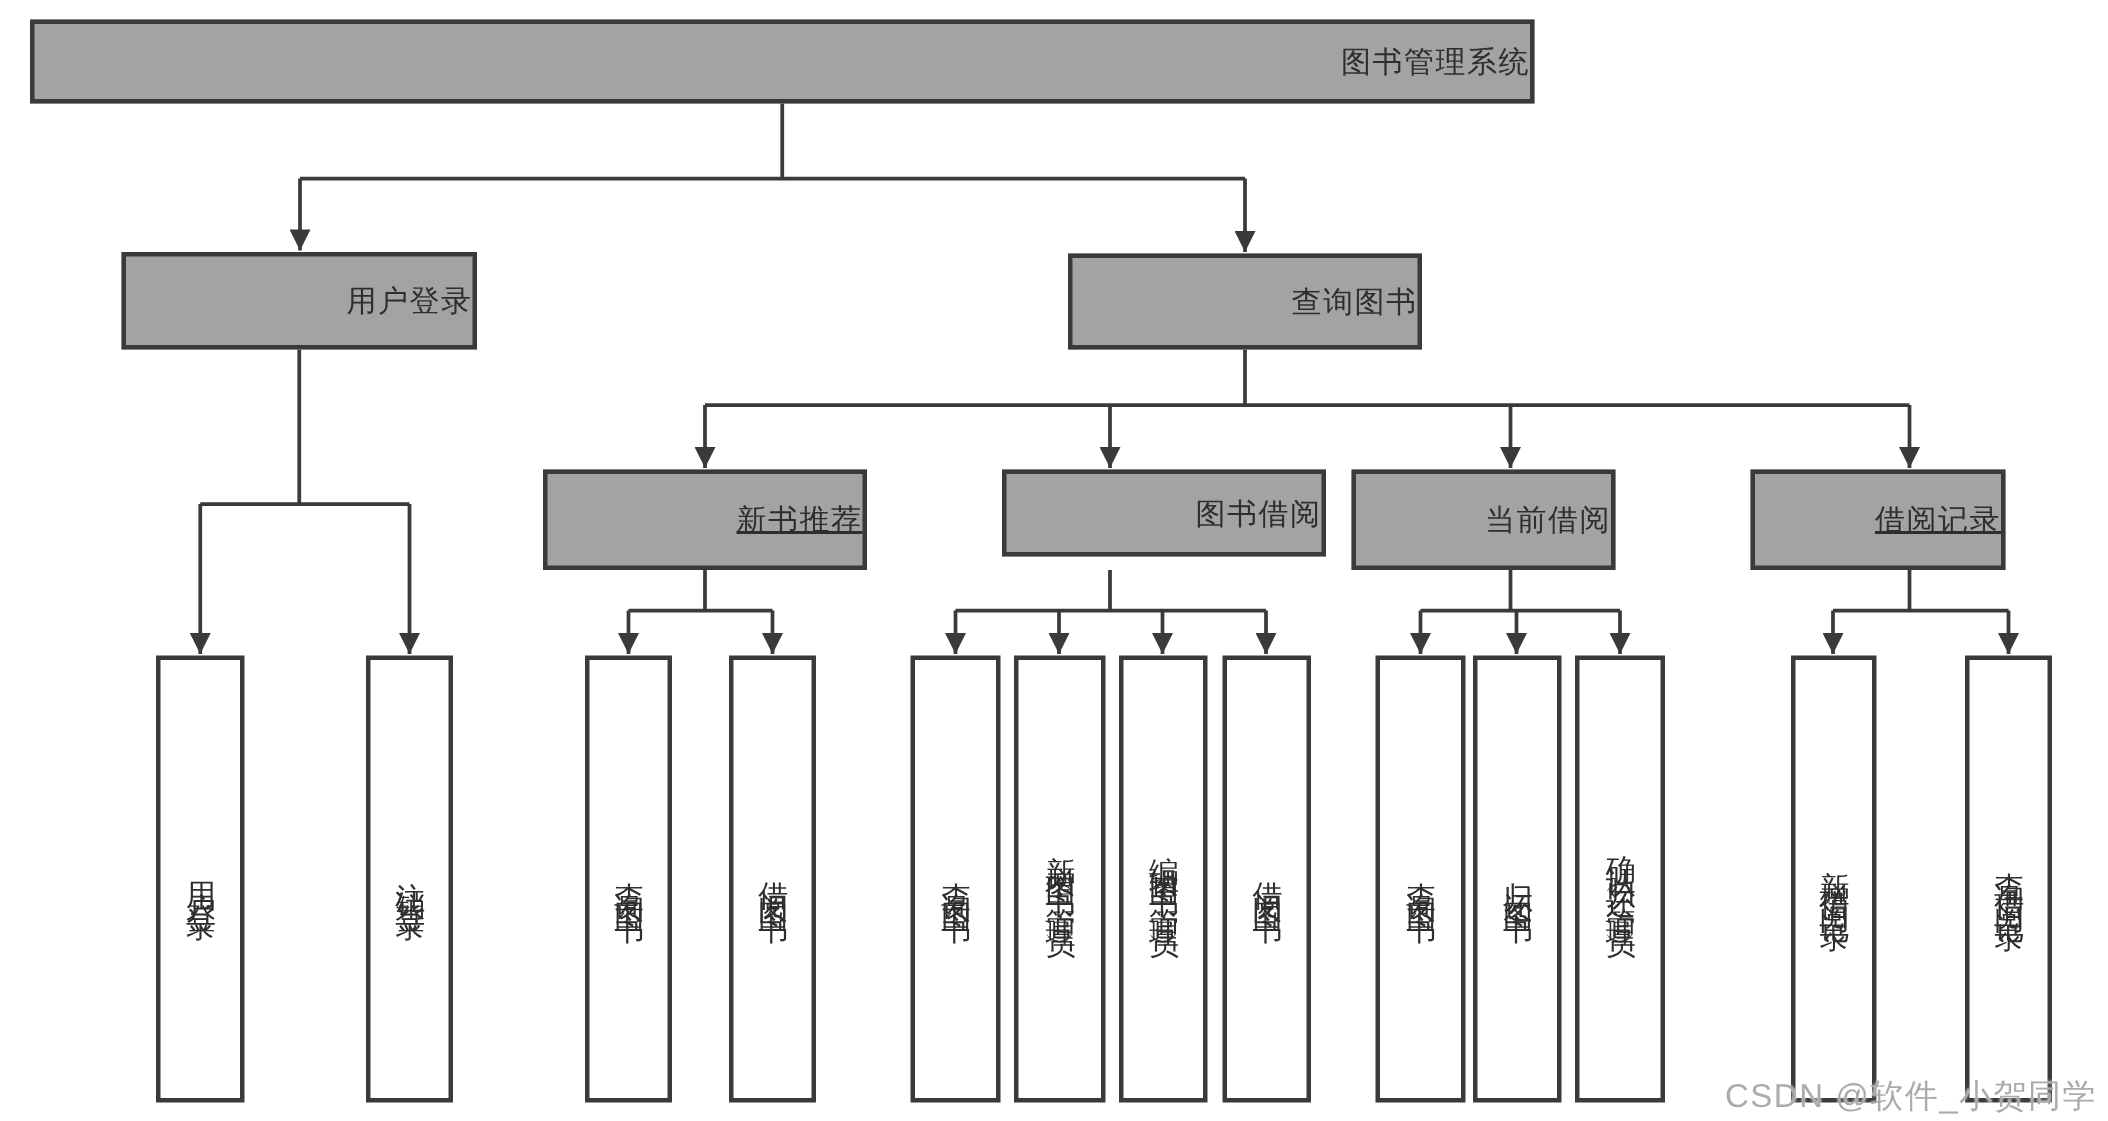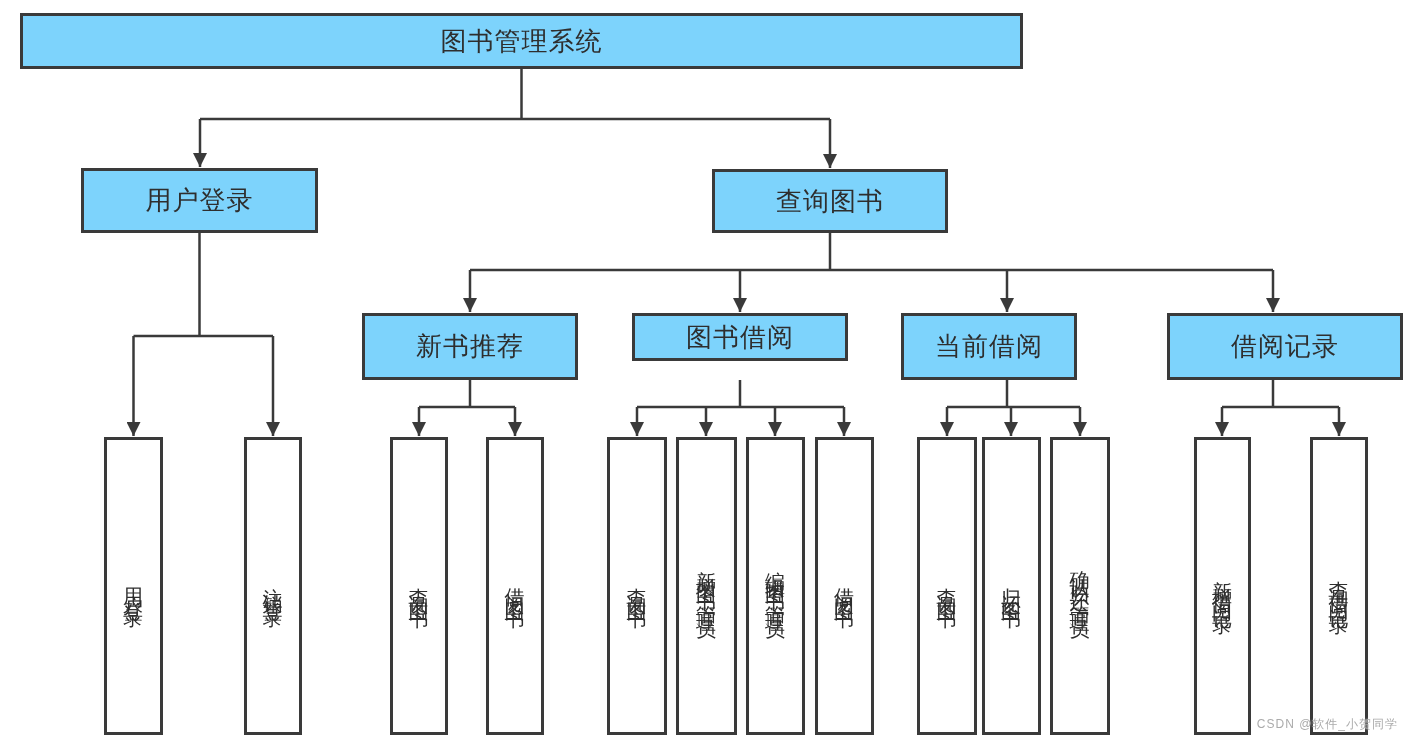--- a/index.html
+++ b/index.html
@@ -17,27 +17,27 @@
   }
   #wires {
     position: absolute;
     left: 0; top: 0;
     width: 1405px;
     height: 747px;
   }
   .node {
     position: absolute;
     box-sizing: border-box;
-    background: #7dd3fc;
+    background: #a3a3a3;
     border: 3px solid #3a3a3a;
     display: flex;
     align-items: center;
-    justify-content: center;
+    justify-content: flex-end;
     color: #2e2e2e;
-    font-size: 26px;
+    font-size: 20px;
     letter-spacing: 1px;
     white-space: nowrap;
     z-index: 2;
   }
   .leaf {
     position: absolute;
     box-sizing: border-box;
     background: #ffffff;
     border: 3px solid #3a3a3a;
     display: flex;
@@ -53,21 +53,21 @@
     writing-mode: vertical-rl;
     letter-spacing: 7px;
     line-height: 1;
     max-height: 286px;
   }
   #watermark {
     position: absolute;
     right: 7px;
     top: 716px;
     z-index: 3;
-    font-size: 12px;
+    font-size: 22px;
     letter-spacing: 1px;
     color: #ababab;
     text-shadow: 0 0 2px #ffffff;
     white-space: nowrap;
   }
   svg .wire {
     stroke: #3a3a3a;
     stroke-width: 2.5;
     fill: none;
   }
@@ -129,30 +129,30 @@
     <span>图书管理系统</span>
   </div>
 
   <div class="node" style="left:81px; top:168px; width:237px; height:65px;">
     <span>用户登录</span>
   </div>
   <div class="node" style="left:712px; top:169px; width:236px; height:64px;">
     <span>查询图书</span>
   </div>
 
-  <div class="node" style="left:362px; top:313px; width:216px; height:67px;">
+  <div class="node" style="left:362px; top:313px; width:216px; height:67px;text-decoration:underline;">
     <span>新书推荐</span>
   </div>
-  <div class="node" style="left:632px; top:313px; width:216px; height:48px;">
+  <div class="node" style="left:668px; top:313px; width:216px; height:58px;">
     <span>图书借阅</span>
   </div>
   <div class="node" style="left:901px; top:313px; width:176px; height:67px;">
     <span>当前借阅</span>
   </div>
-  <div class="node" style="left:1167px; top:313px; width:236px; height:67px;">
+  <div class="node" style="left:1167px; top:313px; width:170px; height:67px;text-decoration:underline;">
     <span>借阅记录</span>
   </div>
 
   <div class="leaf" style="left:104px; width:59px;">
     <span>用户登录</span>
   </div>
   <div class="leaf" style="left:244px; width:58px;">
     <span>注销登录</span>
   </div>
 

